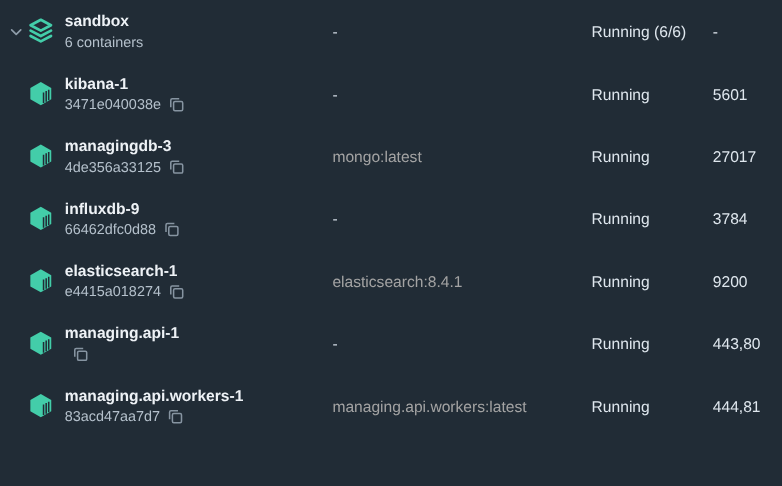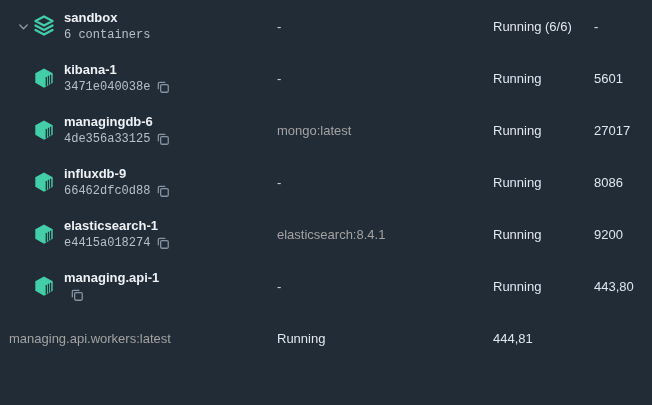--- a/index.html
+++ b/index.html
@@ -37,41 +37,41 @@
   .row{
     display:grid;
     grid-template-columns:268px 216px 101px 1fr;
     height:52px;
     align-items:center;
     cursor:pointer;
   }
   .cell{font-size:13px;color:#dfe7ee;}
   .name-cell{
     display:flex;align-items:center;
-    padding-left:16px;
+    padding-left:6px;
   }
   .expander{
     flex:0 0 14px;width:14px;height:14px;
     display:flex;align-items:center;justify-content:center;
     margin-right:2px;
     visibility:hidden;
   }
   .row.compose .expander{visibility:visible;}
   .row-icon{
     flex:0 0 24px;width:24px;height:24px;
     display:flex;align-items:center;justify-content:center;
     margin-right:8px;
   }
   .row:not(.compose) .compose-icon{display:none;}
   .name-text{display:flex;flex-direction:column;}
   .nm{font-size:13px;font-weight:bold;color:#eef2f6;line-height:15px;}
   .sub{
     display:flex;align-items:center;
     margin-top:3px;
-    font-size:12px;color:#b4c0cb;line-height:14px;font-family:Liberation Mono, monospace;
+    font-size:12px;color:#b4c0cb;line-height:14px;
   }
   .copy{
     margin-left:6px;width:14px;height:14px;
     display:flex;align-items:center;justify-content:center;
     cursor:pointer;
   }
   .image-cell{padding-left:9px;color:#cfd8e0;}
   .image-cell.link{color:#a3a3a3;cursor:pointer;}
   .status-cell{padding-left:9px;}
   .ports-cell{padding-left:9px;}
@@ -149,21 +149,21 @@
             </svg>
       </span>
 
       <span class="row-icon cube-icon">
         <svg viewBox="0 0 24 24" width="22" height="22">
           <path d="M12 1.5 L21.5 6.9 V17.1 L12 22.5 L2.5 17.1 V6.9 Z" fill="#43cda9"></path>
           <path d="M14.5 10.9 V20.6 M16.9 9.6 V19.3 M19.2 8.4 V18" stroke="#212c36" stroke-width="1.4" fill="none"></path>
         </svg>
       </span>
       <span class="name-text">
-        <span class="nm">managingdb-6</span>
+        <span class="nm">managingdb-3</span>
         <span class="sub">
           <span>4de356a33125</span>
           <span class="copy">
             <svg viewBox="0 0 24 24" width="14" height="14" fill="none" stroke="#8694a1" stroke-width="2.2">
               <rect x="8" y="8" width="13" height="13" rx="2"></rect>
               <path d="M16 4 H6 a2 2 0 0 0 -2 2 v10"></path>
             </svg>
           </span>
         </span>
       </span>
@@ -194,21 +194,21 @@
             <svg viewBox="0 0 24 24" width="14" height="14" fill="none" stroke="#8694a1" stroke-width="2.2">
               <rect x="8" y="8" width="13" height="13" rx="2"></rect>
               <path d="M16 4 H6 a2 2 0 0 0 -2 2 v10"></path>
             </svg>
           </span>
         </span>
       </span>
     </div>
     <div class="cell image-cell">-</div>
     <div class="cell status-cell">Running</div>
-    <div class="cell ports-cell">8086</div>
+    <div class="cell ports-cell">3784</div>
   </div>
       <div class="row">
     <div class="cell name-cell">
       <span class="expander">
         <svg viewBox="0 0 24 24" width="13" height="13" fill="none" stroke="#8e9ca9" stroke-width="2.6" stroke-linecap="round" stroke-linejoin="round">
               <path d="M5 9 L12 16 L19 9"></path>
             </svg>
       </span>
 
       <span class="row-icon cube-icon">
@@ -258,18 +258,44 @@
             </svg>
           </span>
         </span>
       </span>
     </div>
     <div class="cell image-cell">-</div>
     <div class="cell status-cell">Running</div>
     <div class="cell ports-cell">443,80</div>
   </div>
       <div class="row">
+    <div class="cell name-cell">
+      <span class="expander">
+        <svg viewBox="0 0 24 24" width="13" height="13" fill="none" stroke="#8e9ca9" stroke-width="2.6" stroke-linecap="round" stroke-linejoin="round">
+              <path d="M5 9 L12 16 L19 9"></path>
+            </svg>
+      </span>
+
+      <span class="row-icon cube-icon">
+        <svg viewBox="0 0 24 24" width="22" height="22">
+          <path d="M12 1.5 L21.5 6.9 V17.1 L12 22.5 L2.5 17.1 V6.9 Z" fill="#43cda9"></path>
+          <path d="M14.5 10.9 V20.6 M16.9 9.6 V19.3 M19.2 8.4 V18" stroke="#212c36" stroke-width="1.4" fill="none"></path>
+        </svg>
+      </span>
+      <span class="name-text">
+        <span class="nm">managing.api.workers-1</span>
+        <span class="sub">
+          <span>83acd47aa7d7</span>
+          <span class="copy">
+            <svg viewBox="0 0 24 24" width="14" height="14" fill="none" stroke="#8694a1" stroke-width="2.2">
+              <rect x="8" y="8" width="13" height="13" rx="2"></rect>
+              <path d="M16 4 H6 a2 2 0 0 0 -2 2 v10"></path>
+            </svg>
+          </span>
+        </span>
+      </span>
+    </div>
     <div class="cell image-cell link">managing.api.workers:latest</div>
     <div class="cell status-cell">Running</div>
     <div class="cell ports-cell">444,81</div>
   </div>
     </div>
 </div>
 
 </body></html>

